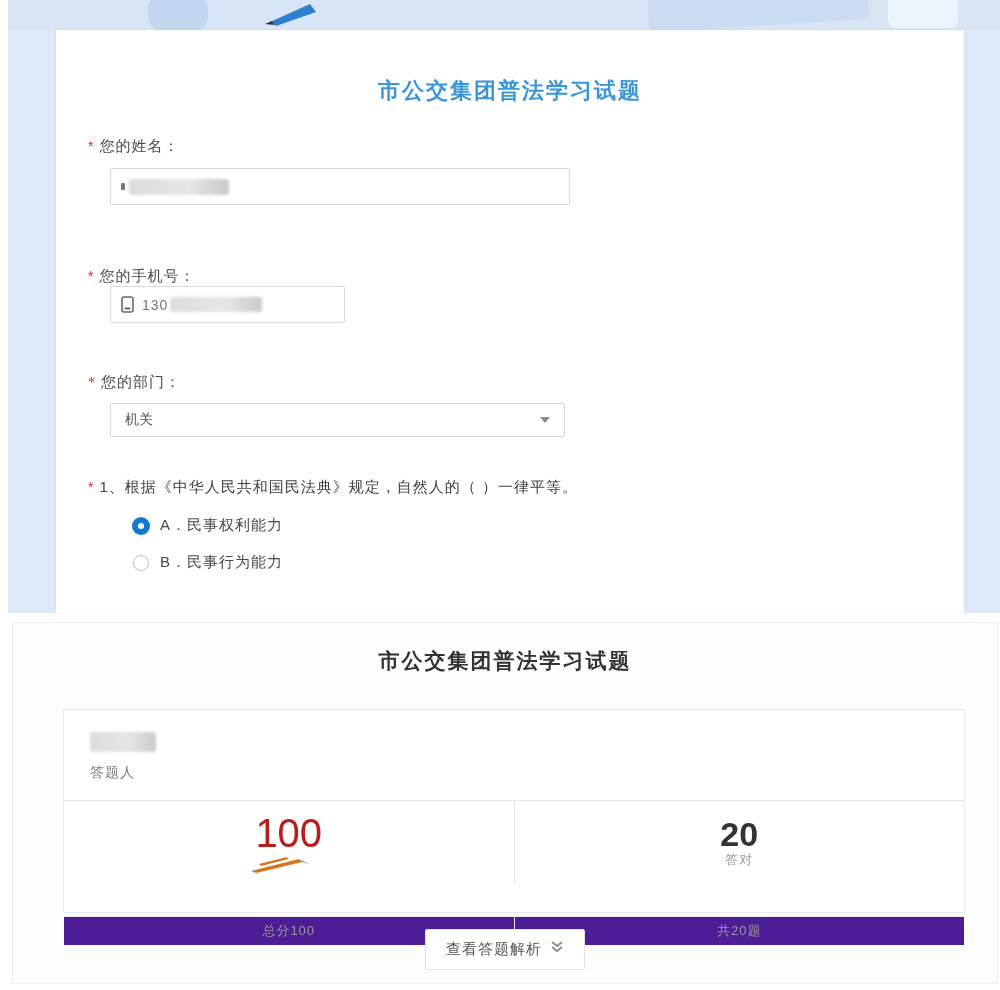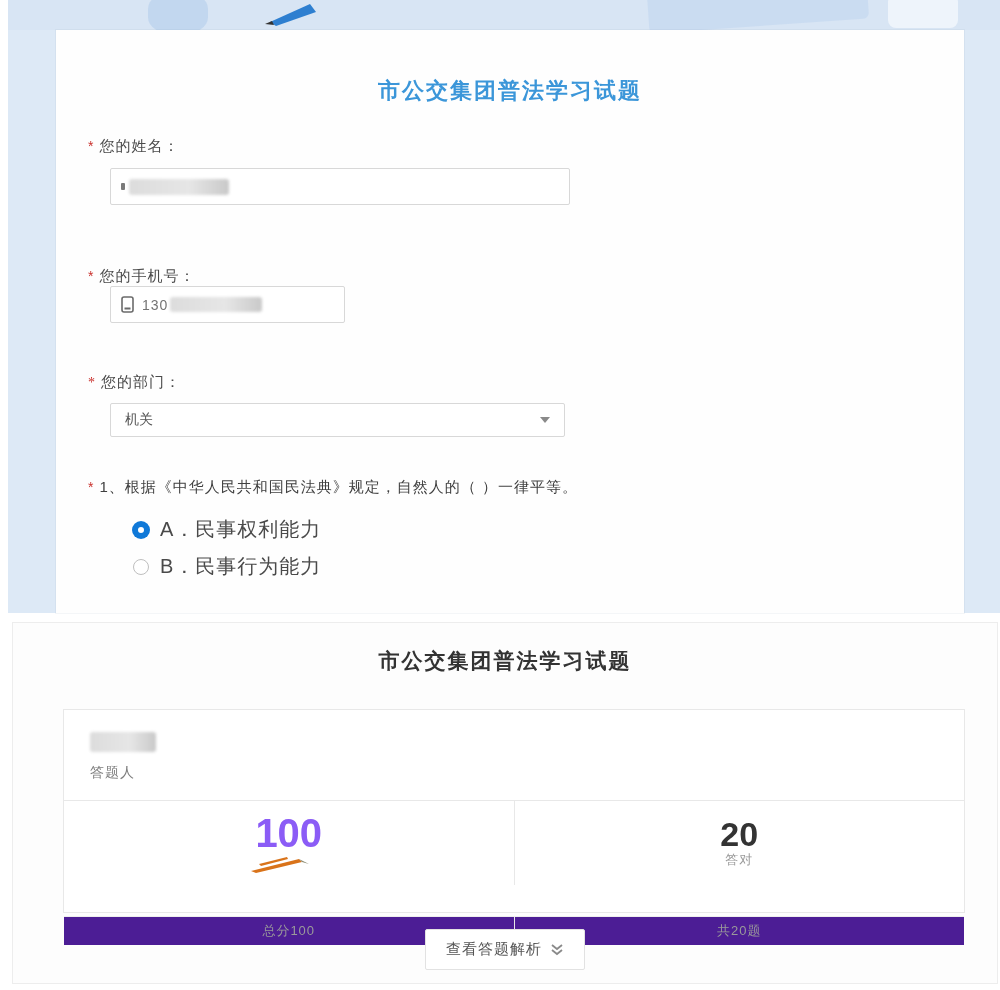--- a/index.html
+++ b/index.html
@@ -28,47 +28,47 @@
   .select-box{position:absolute;background:#fff;border:1px solid #d8d8d8;border-radius:2px;
     display:flex;align-items:center;justify-content:space-between;padding:0 14px;box-sizing:border-box;
     font-size:14px;color:#555;}
   .caret{width:0;height:0;border-left:5px solid transparent;border-right:5px solid transparent;
     border-top:6px solid #8a8a8a;}
   .question-text{position:absolute;left:88px;top:478px;width:830px;font-size:15px;color:#3f3f3f;letter-spacing:1px;}
   .option-row{position:absolute;left:133px;display:flex;align-items:center;cursor:pointer;}
   .radio{width:16px;height:16px;border-radius:50%;box-sizing:border-box;background:#fff;}
   .radio.on{border:5px solid #1079d8;box-shadow:0 0 0 1px #1079d8;}
   .radio.off{border:1px solid #bfbfbf;}
-  .option-label{margin-left:11px;font-size:20px;color:#4a4a4a;letter-spacing:1px;}
+  .option-label{margin-left:11px;font-size:15px;color:#4a4a4a;letter-spacing:1px;}
 
   
   #bottom-shot{position:absolute;left:12px;top:622px;width:986px;height:362px;background:#fdfdfd;
     border:1px solid #ededed;box-sizing:border-box;}
   .result-title{position:absolute;left:0;top:24px;width:100%;text-align:center;
     color:#333;font-size:21px;font-weight:bold;letter-spacing:2px;}
   #result-card{position:absolute;left:50px;top:86px;width:902px;height:204px;background:#fff;
     border:1px solid #e8e8e8;box-sizing:border-box;}
   .answerer-block{position:absolute;left:26px;top:22px;}
   .answerer-chip{width:66px;height:20px;}
   .answerer-label{margin-top:12px;font-size:14px;color:#7d7d7d;letter-spacing:1px;}
   .score-row{position:absolute;left:0;top:90px;width:100%;height:84px;display:flex;border-top:1px solid #e8e8e8;}
   .score-cell{flex:1;display:flex;flex-direction:column;align-items:center;justify-content:center;}
   .score-cell.left{border-right:1px solid #e8e8e8;}
-  .score-num{font-size:40px;font-weight:bold;color:#8b5cf6;line-height:1;}
+  .score-num{font-size:40px;font-weight:normal;color:#b91c1c;line-height:1;}
   .swoosh{margin-top:2px;margin-left:-18px;}
   .correct-num{font-size:34px;font-weight:600;color:#333;line-height:1;}
   .correct-label{margin-top:0;font-size:13px;color:#999;letter-spacing:1px;}
   .card-footer{position:absolute;left:0;top:174px;width:100%;height:28px;display:flex;
     background:#4c1d95;border-top:1px solid #eeeeee;margin-top:32px;}
   .footer-cell{flex:1;display:flex;align-items:center;justify-content:center;
     font-size:13px;color:#9a9a9a;letter-spacing:1px;}
   .footer-cell.left{border-right:1px solid #e8e8e8;}
   #analysis-btn{position:absolute;left:50%;transform:translateX(-50%);top:306px;
     background:#fff;border:1px solid #e2e2e2;border-radius:2px;padding:10px 20px;
-    font-size:15px;color:#555;display:flex;align-items:center;letter-spacing:1px;cursor:pointer;
+    font-size:15px;color:#555;display:flex;align-items:flex-start;letter-spacing:1px;cursor:pointer;
     font-family:"Liberation Sans","DejaVu Sans",sans-serif;}
   .dbl-chevron{margin-left:8px;display:inline-block;}
 </style>
 </head>
 <body>
 
 <div id="top-shot">
   <div class="side-strip" id="strip-left"></div>
   <div class="side-strip" id="strip-right"></div>
 

